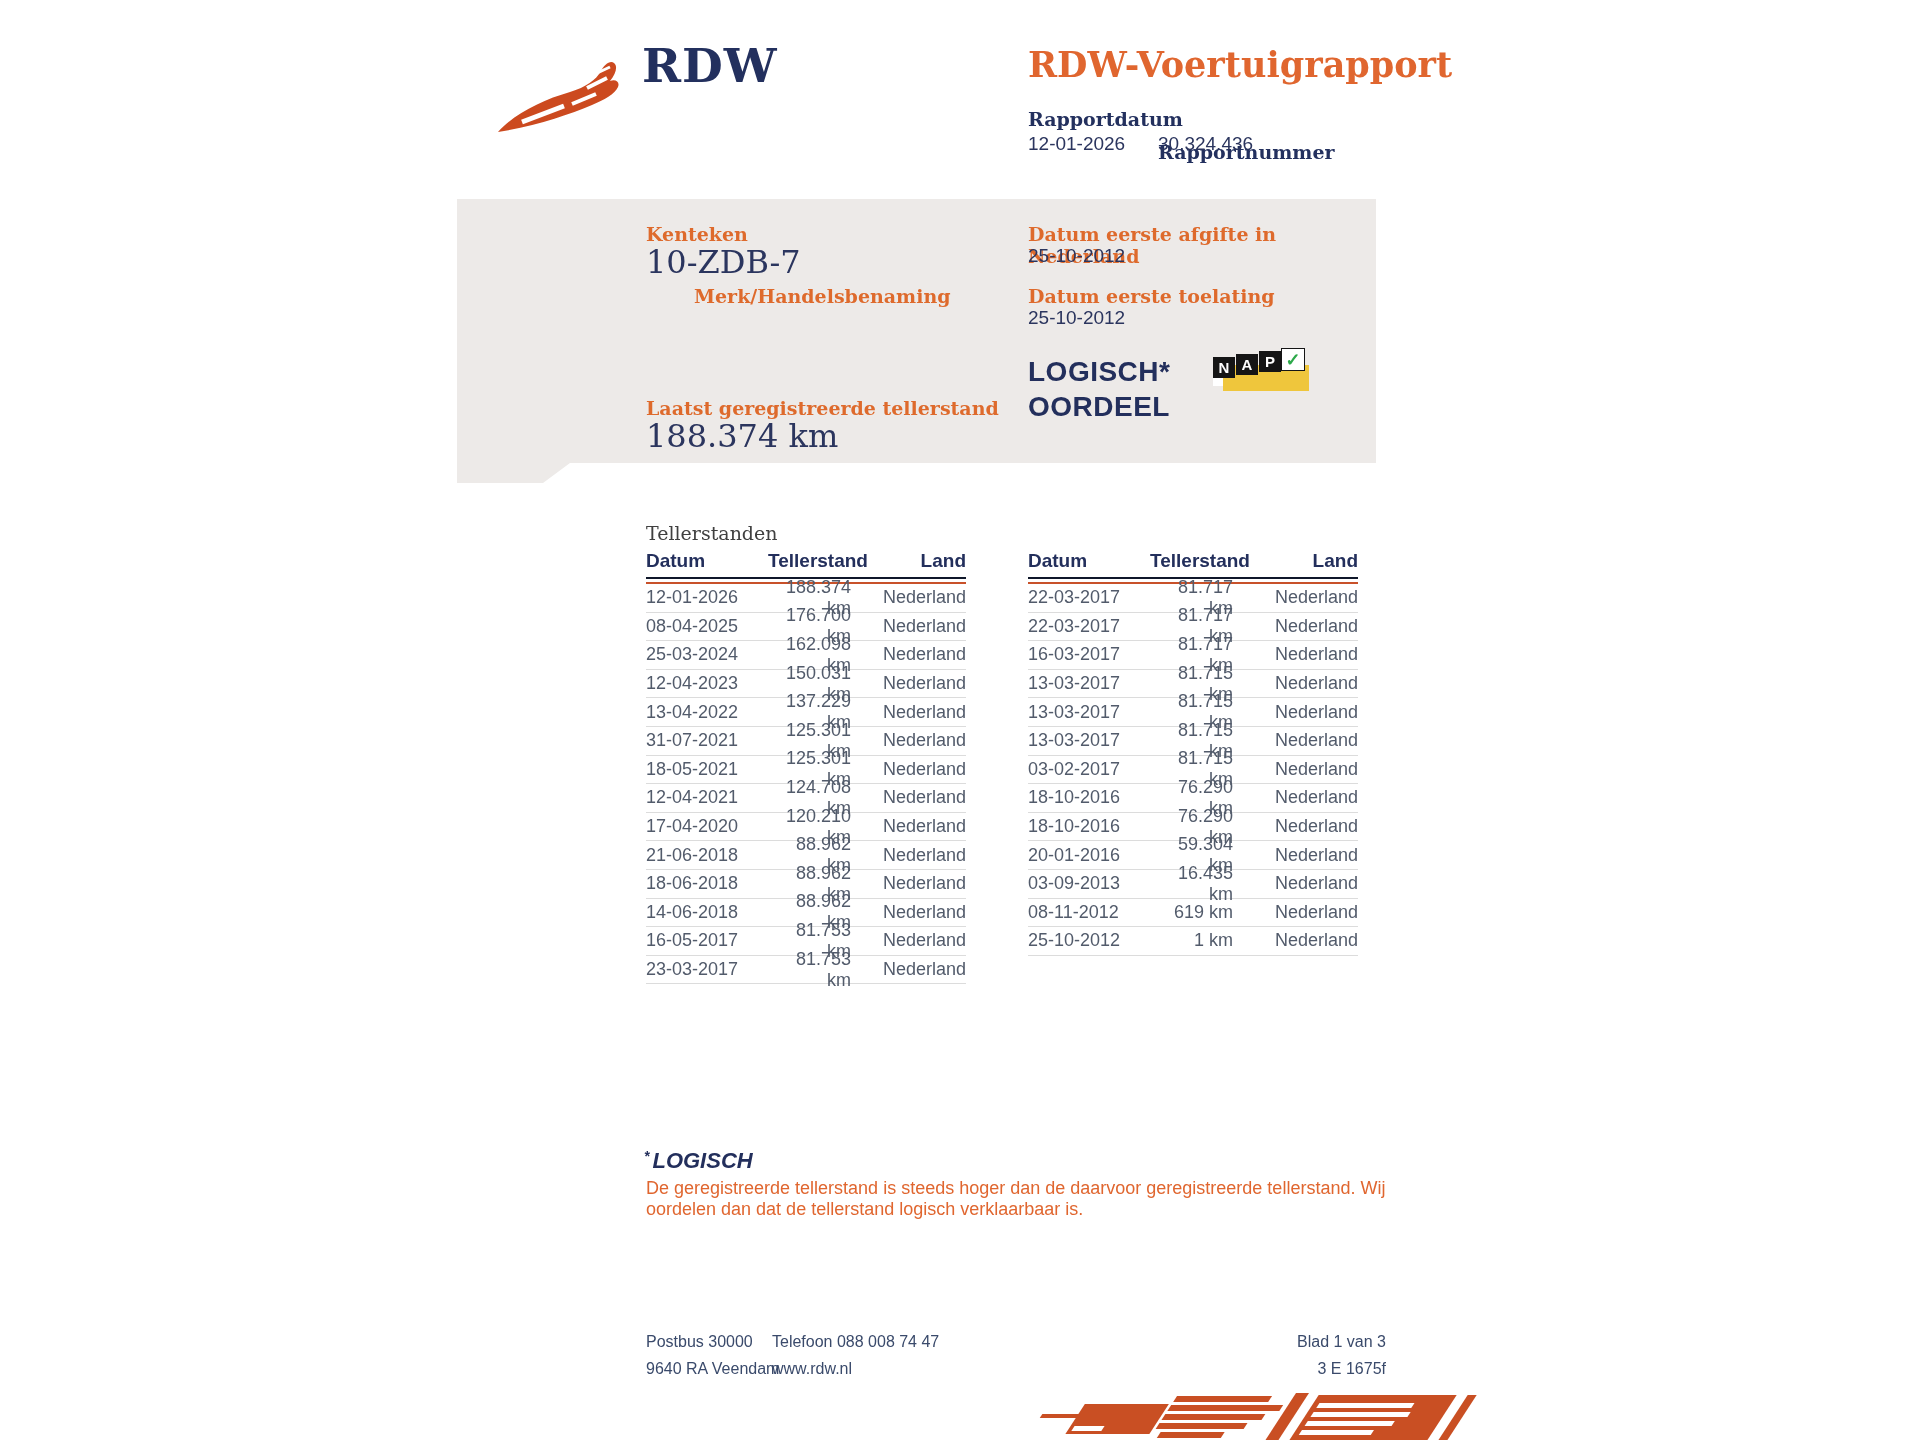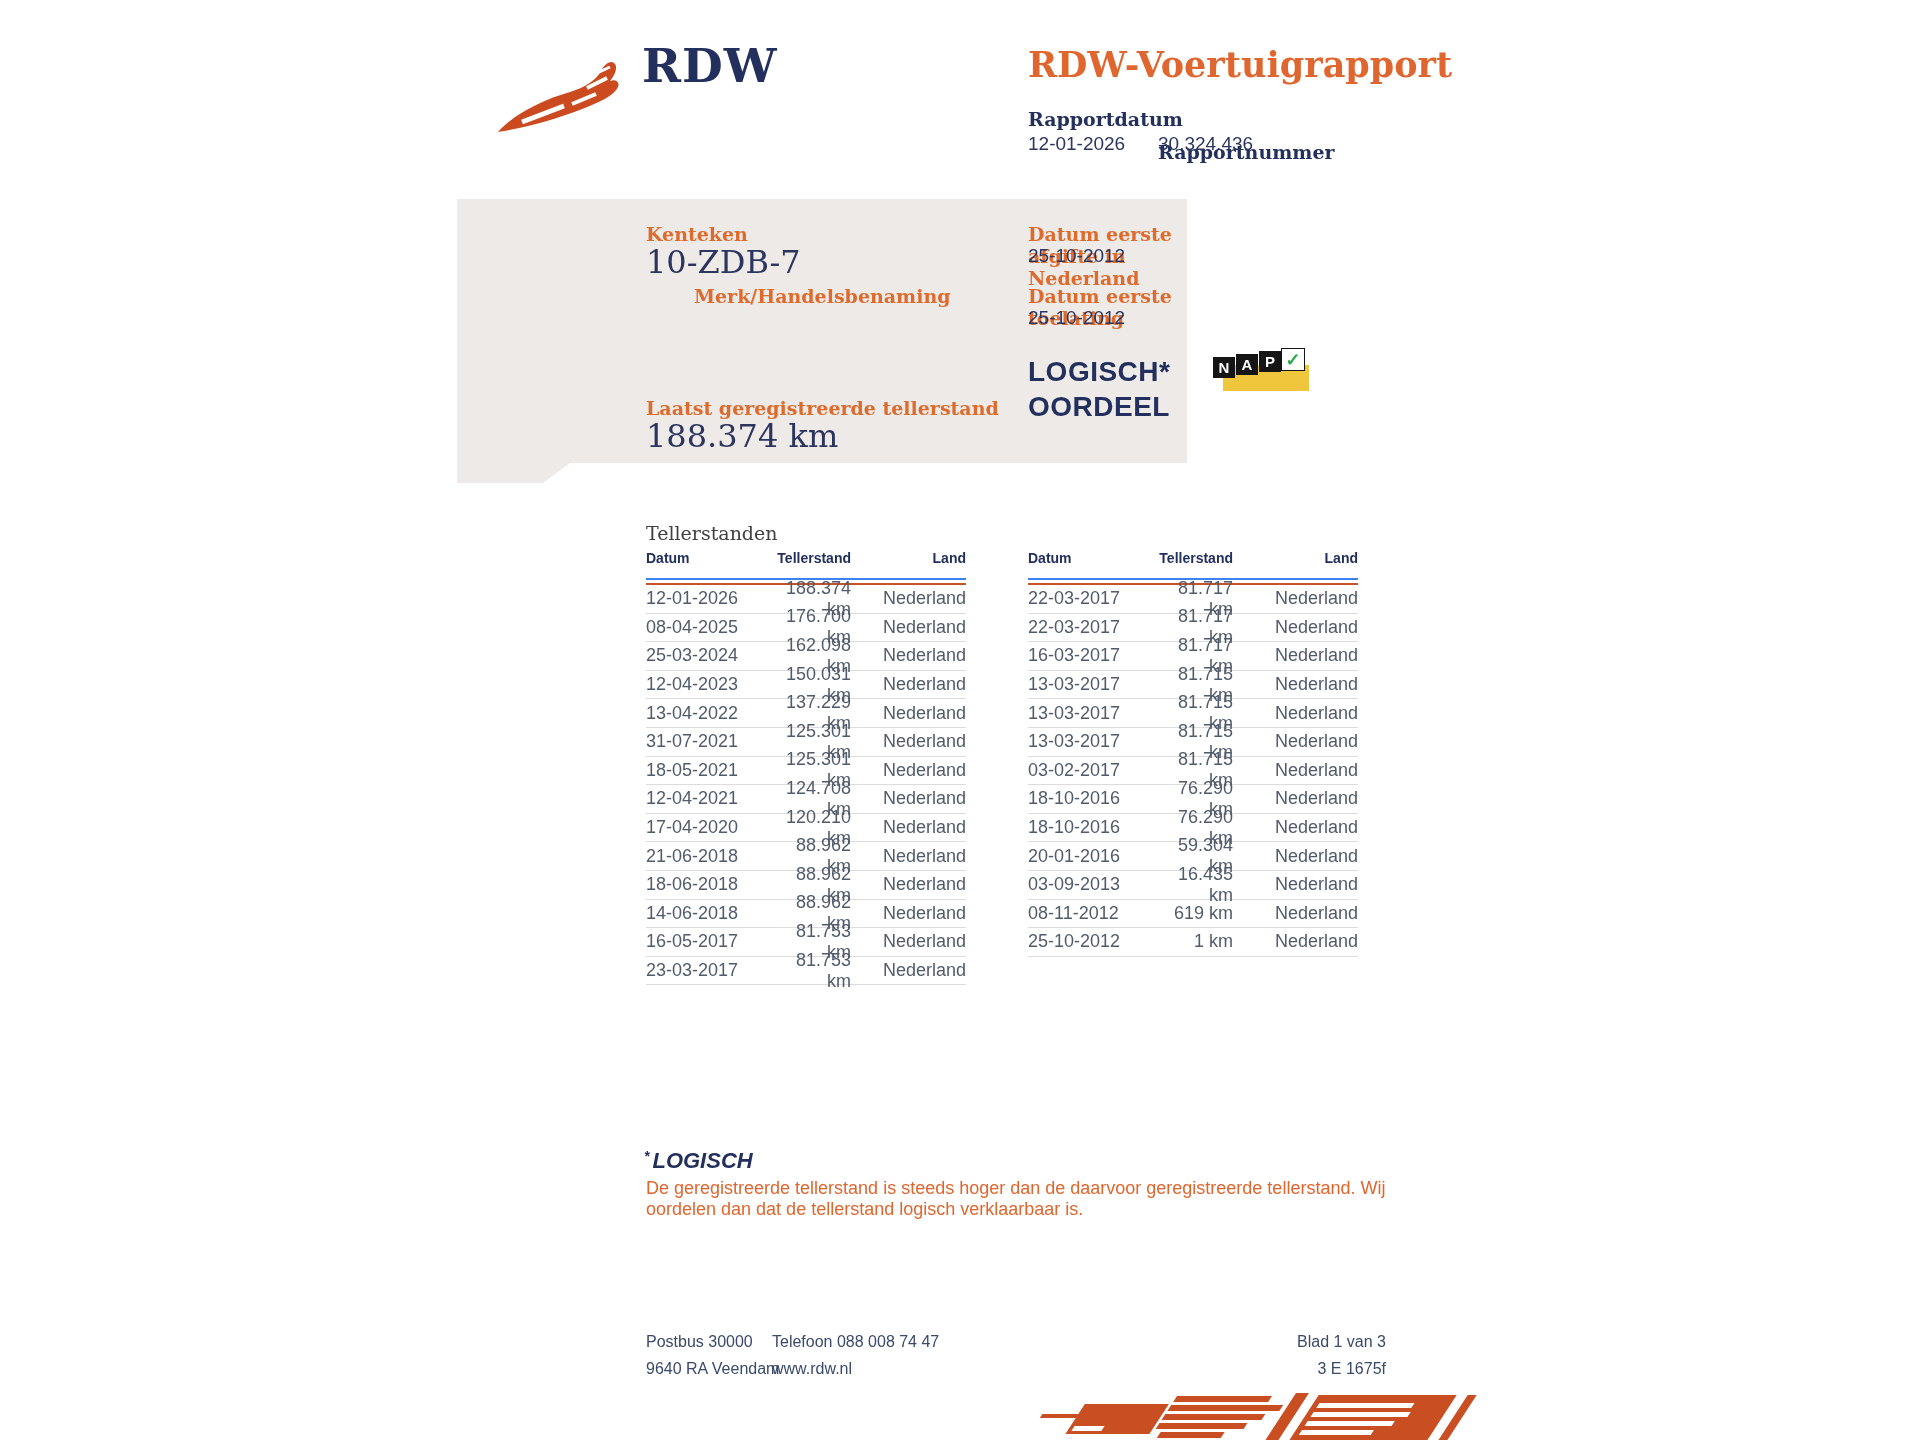--- a/index.html
+++ b/index.html
@@ -8,39 +8,39 @@
     background:#ffffff;font-family:"Liberation Sans",sans-serif;
   }
   .abs{position:absolute;}
   
   .logotype{font-family:"DejaVu Serif",serif;font-weight:600;font-size:47px;color:#23305e;letter-spacing:1px;}
   .doc-title{font-family:"DejaVu Serif",serif;font-weight:600;font-size:35px;color:#e0662f;}
   .meta-label{font-family:"DejaVu Serif",serif;font-weight:bold;font-size:19px;color:#23305e;}
   .meta-value{font-size:19px;color:#2b355e;}
   
   .panel{
-    left:457px;top:199px;width:730px;height:285px;background:#edeae8;
+    left:457px;top:199px;width:919px;height:285px;background:#edeae8;
     clip-path:polygon(0 0,919px 0,919px 264px,113px 264px,86px 284px,0 284px);
   }
   .f-label{font-family:"DejaVu Serif",serif;font-weight:bold;font-size:19px;color:#de6a2c;}
   .f-big{font-family:"DejaVu Serif",serif;font-size:32px;color:#2b355e;}
   .f-small{font-size:19px;color:#2b355e;}
   .verdict{font-weight:bold;font-size:28px;line-height:35px;color:#232f5c;letter-spacing:.5px;}
   
   .nap{width:100px;height:48px;}
   .nap-yellow{position:absolute;left:10px;top:16px;width:86px;height:26px;background:#efc63c;}
   .nap-white-notch{position:absolute;left:0px;top:28px;width:10px;height:9px;background:#ffffff;}
   .nap-box{position:absolute;width:22px;height:21px;background:#151515;color:#ffffff;
     font-weight:bold;font-size:15px;display:flex;align-items:center;justify-content:center;}
   .nap-check{position:absolute;width:22px;height:21px;background:#ffffff;outline:1px solid #151515;
     color:#2ca94a;font-weight:bold;font-size:18px;display:flex;align-items:center;justify-content:center;}
   
   .section-title{font-family:"DejaVu Serif",serif;font-weight:normal;font-size:19px;color:#404040;}
   .tbl{position:absolute;}
-  .thead{display:flex;font-weight:bold;font-size:14px;color:#232f5c;padding-bottom:12px;border-bottom:2px solid #3b82f6;}
+  .thead{display:flex;font-weight:bold;font-size:19px;color:#232f5c;padding-bottom:5px;border-bottom:2px solid #0f172a;}
   .orange-rule{height:2px;background:#c8512a;margin-top:3px;border:none;}
   .trow{display:flex;align-items:center;height:27.6px;border-bottom:1px solid #dcdcdc;font-size:18px;color:#525b6b;}
   .c-date{flex:0 0 122px;text-align:left;}
   .c-km{flex:0 0 83px;text-align:right;}
   .c-land{flex:1 1 auto;text-align:right;}
   
   .fn-title{font-weight:bold;font-size:22px;color:#232f5c;font-style:italic;}
   .fn-title .star{font-size:14px;vertical-align:7px;margin-right:3px;}
   .fn-body{font-size:18px;line-height:21px;color:#e0662f;width:748px;}
   

